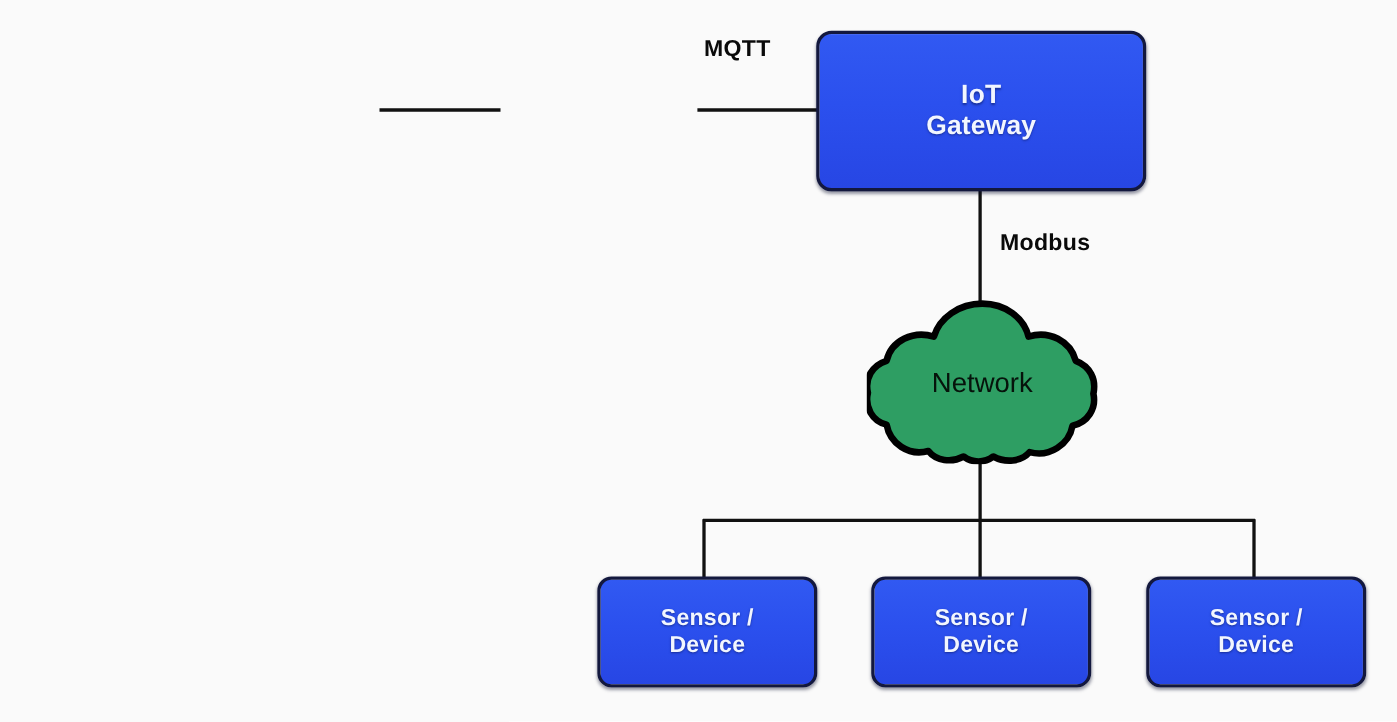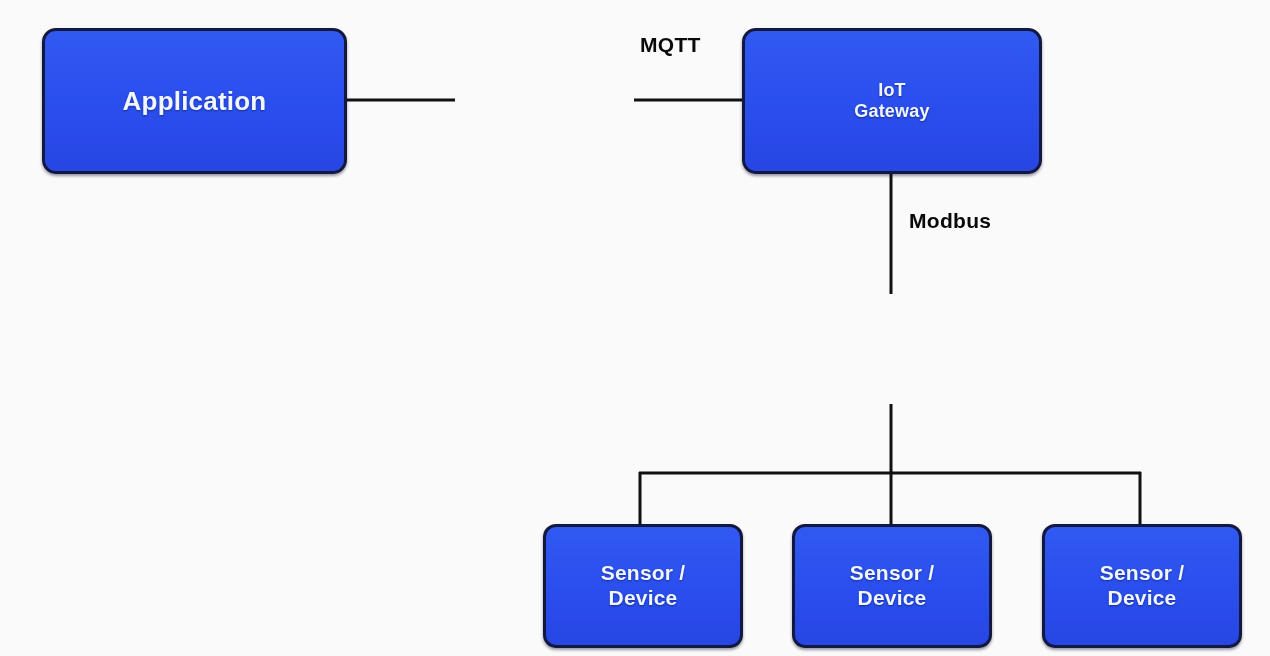--- a/index.html
+++ b/index.html
@@ -47,23 +47,23 @@
     letter-spacing: 0.2px;
     line-height: 1.18;
     text-shadow: 0 1px 2px rgba(8, 20, 80, 0.55);
     white-space: pre-line;
   }
 
   #node-application { left: 42px;   top: 28px;  width: 305px; height: 146px; }
   #node-application .node-label { font-size: 26px; }
 
   #node-gateway     { left: 742px;  top: 28px;  width: 300px; height: 146px; }
-  #node-gateway .node-label { font-size: 18px; }
+  #node-gateway .node-label { font-size: 24px; }
 
-  .sensor-box { top: 524px; width: 200px; height: 124px; border-radius: 13px; }
+  .sensor-box { top: 524px; width: 200px; height: 101px; border-radius: 13px; }
   .sensor-box .node-label { font-size: 21px; }
   #node-sensor-0 { left: 543px; }
   #node-sensor-1 { left: 792px; }
   #node-sensor-2 { left: 1042px; }
 
   
   .cloud {
     position: absolute;
     z-index: 3;
   }
@@ -117,34 +117,50 @@
       <line x1="891" y1="404" x2="891" y2="474"></line>
 
       <line x1="639" y1="473" x2="1141" y2="473"></line>
 
       <line x1="640" y1="472" x2="640" y2="526"></line>
       <line x1="891" y1="472" x2="891" y2="526"></line>
       <line x1="1140" y1="472" x2="1140" y2="526"></line>
     </g>
   </svg>
 
-  <div class="node-box" id="node-application">
-    <span class="node-label">Application</span>
-  </div>
 
 
   <div class="protocol-label" id="label-mqtt">MQTT</div>
 
   <div class="node-box" id="node-gateway">
     <span class="node-label">IoT
 Gateway</span>
   </div>
 
   <div class="protocol-label" id="label-modbus">Modbus</div>
 
+  <div class="cloud" id="cloud-network">
+    <svg viewBox="0 0 210 152" width="210" height="152" aria-hidden="true">
+      <path d="M105 6
+               C 126 6 143 19 147 36
+               C 166 30 185 40 190 58
+               C 203 63 209 75 206 88
+               C 209 101 201 114 187 117
+               C 184 134 166 146 148 141
+               C 140 150 126 151 115 145
+               C 107 151 96 151 88 145
+               C 77 151 63 149 56 140
+               C 38 145 21 133 18 116
+               C 5 113 -2 100 1 87
+               C -2 74 5 62 18 58
+               C 22 40 42 30 61 36
+               C 66 19 84 6 105 6 Z" fill="#2e9e63" stroke="#000000" stroke-width="6" stroke-linejoin="round"></path>
+    </svg>
+    <div class="cloud-label">Network</div>
+  </div>
 
   <div class="node-box sensor-box" id="node-sensor-0">
     <span class="node-label">Sensor /
 Device</span>
   </div>
 
   <div class="node-box sensor-box" id="node-sensor-1">
     <span class="node-label">Sensor /
 Device</span>
   </div>

